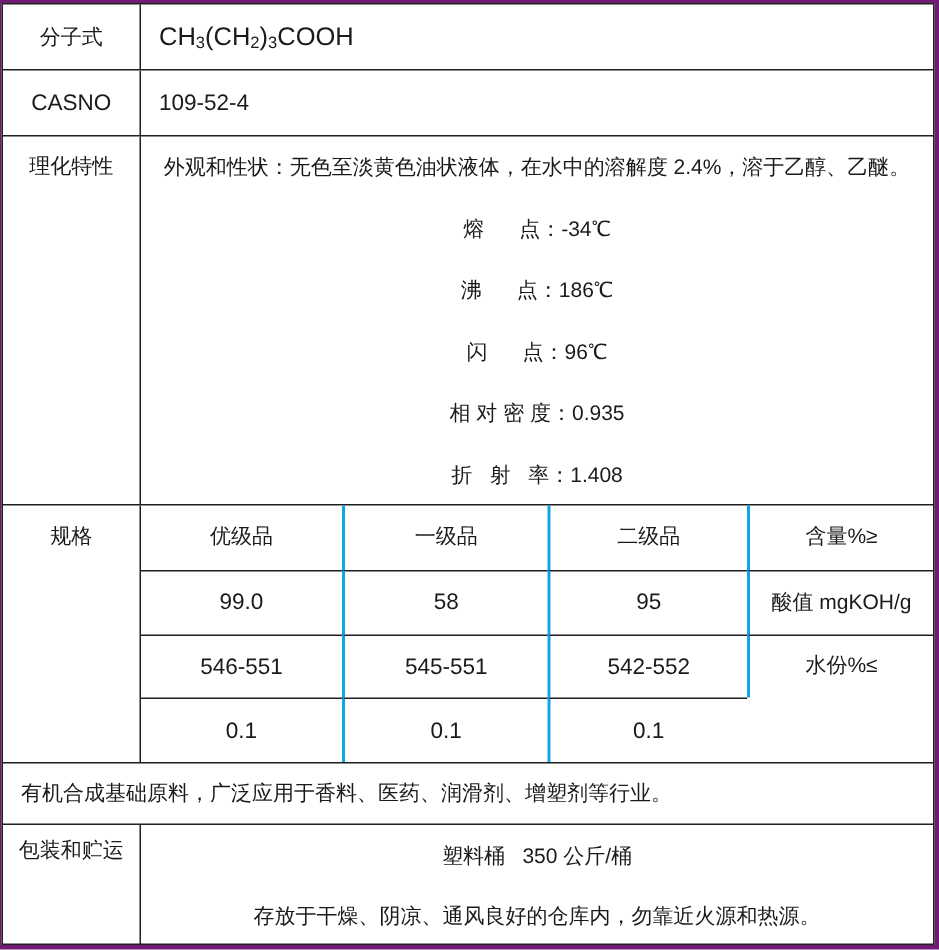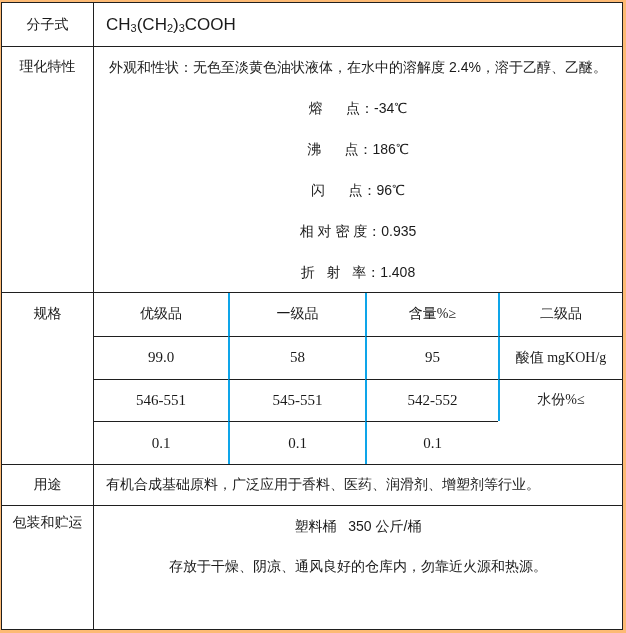--- a/index.html
+++ b/index.html
@@ -1,37 +1,37 @@
 <!DOCTYPE html>
 <html><head>
 <meta charset="utf-8">
 <style>
   html, body { margin: 0; padding: 0; }
   .page {
     width: 626px; height: 633px;
-    background: #fdba74;
+    background: #701a75;
     font-family: "Liberation Sans", sans-serif;
     color: #1a1a1a;
     position: relative;
     overflow: hidden;
   }
   .tbl {
     position: absolute; left: 1px; top: 2px;
     width: 622px; height: 628px;
     border: 1px solid #1f1f1f;
     box-sizing: border-box;
     display: flex; flex-direction: column;
     background: #ffffff;
   }
   .row { display: flex; border-top: 1px solid #1f1f1f; box-sizing: border-box; flex: none; }
   .row.first { border-top: none; }
   .h-r1 { height: 43px; }
   .h-r2 { height: 44px; }
   .h-r3 { height: 246px; }
-  .h-r4 { height: 172px; font-family: Liberation Serif, serif; }
+  .h-r4 { height: 172px; }
   .h-r5 { height: 41px; }
   .h-r6 { flex: 1 1 auto; }
   .lbl {
     width: 92px; flex: none;
     border-right: 1px solid #1f1f1f;
     box-sizing: border-box;
     display: flex; align-items: center; justify-content: center;
     font-size: 14px;
     text-align: center;
   }
@@ -79,59 +79,62 @@
 <div class="page">
   <div class="tbl">
 
     <div class="row first h-r1">
       <div class="lbl">分子式</div>
       <div class="val">
         <span class="formula"><span>CH</span><span class="sub">3</span><span>(CH</span><span class="sub">2</span><span>)</span><span class="sub">3</span><span>COOH</span></span>
       </div>
     </div>
 
+    <div class="row h-r2">
+      <div class="lbl latin">CASNO</div>
+      <div class="val latin">109-52-4</div>
+    </div>
 
     <div class="row h-r3">
       <div class="lbl top pt-props">理化特性</div>
       <div class="val block">
         <div class="line">外观和性状：无色至淡黄色油状液体，在水中的溶解度 2.4%，溶于乙醇、乙醚。</div>
         <div class="line">熔      点：-34℃</div>
         <div class="line">沸      点：186℃</div>
         <div class="line">闪      点：96℃</div>
         <div class="line">相 对 密 度：0.935</div>
         <div class="line">折   射   率：1.408</div>
       </div>
     </div>
 
     <div class="row h-r4">
       <div class="lbl top pt-spec">规格</div>
       <div class="spec-grid">
         <div class="spec-cell">优级品</div>
         <div class="spec-cell">一级品</div>
+        <div class="spec-cell">二级品</div>
+
         <div class="spec-cell">含量%≥</div>
-
-        <div class="spec-cell">二级品</div>
         <div class="spec-cell num">99.0</div>
         <div class="spec-cell num">58</div>
         <div class="spec-cell num">95</div>
 
         <div class="spec-cell">酸值 mgKOH/g</div>
         <div class="spec-cell num">546-551</div>
         <div class="spec-cell num">545-551</div>
         <div class="spec-cell num">542-552</div>
 
         <div class="spec-cell">水份%≤</div>
         <div class="spec-cell num">0.1</div>
         <div class="spec-cell num">0.1</div>
         <div class="spec-cell num">0.1</div>
       </div>
     </div>
 
     <div class="row h-r5">
-      <div class="lbl">用途</div>
       <div class="val">有机合成基础原料，广泛应用于香料、医药、润滑剂、增塑剂等行业。</div>
     </div>
 
     <div class="row h-r6">
       <div class="lbl top pt-pack">包装和贮运</div>
       <div class="val block">
         <div class="line pack">塑料桶   350 公斤/桶</div>
         <div class="line pack">存放于干燥、阴凉、通风良好的仓库内，勿靠近火源和热源。</div>
       </div>
     </div>

